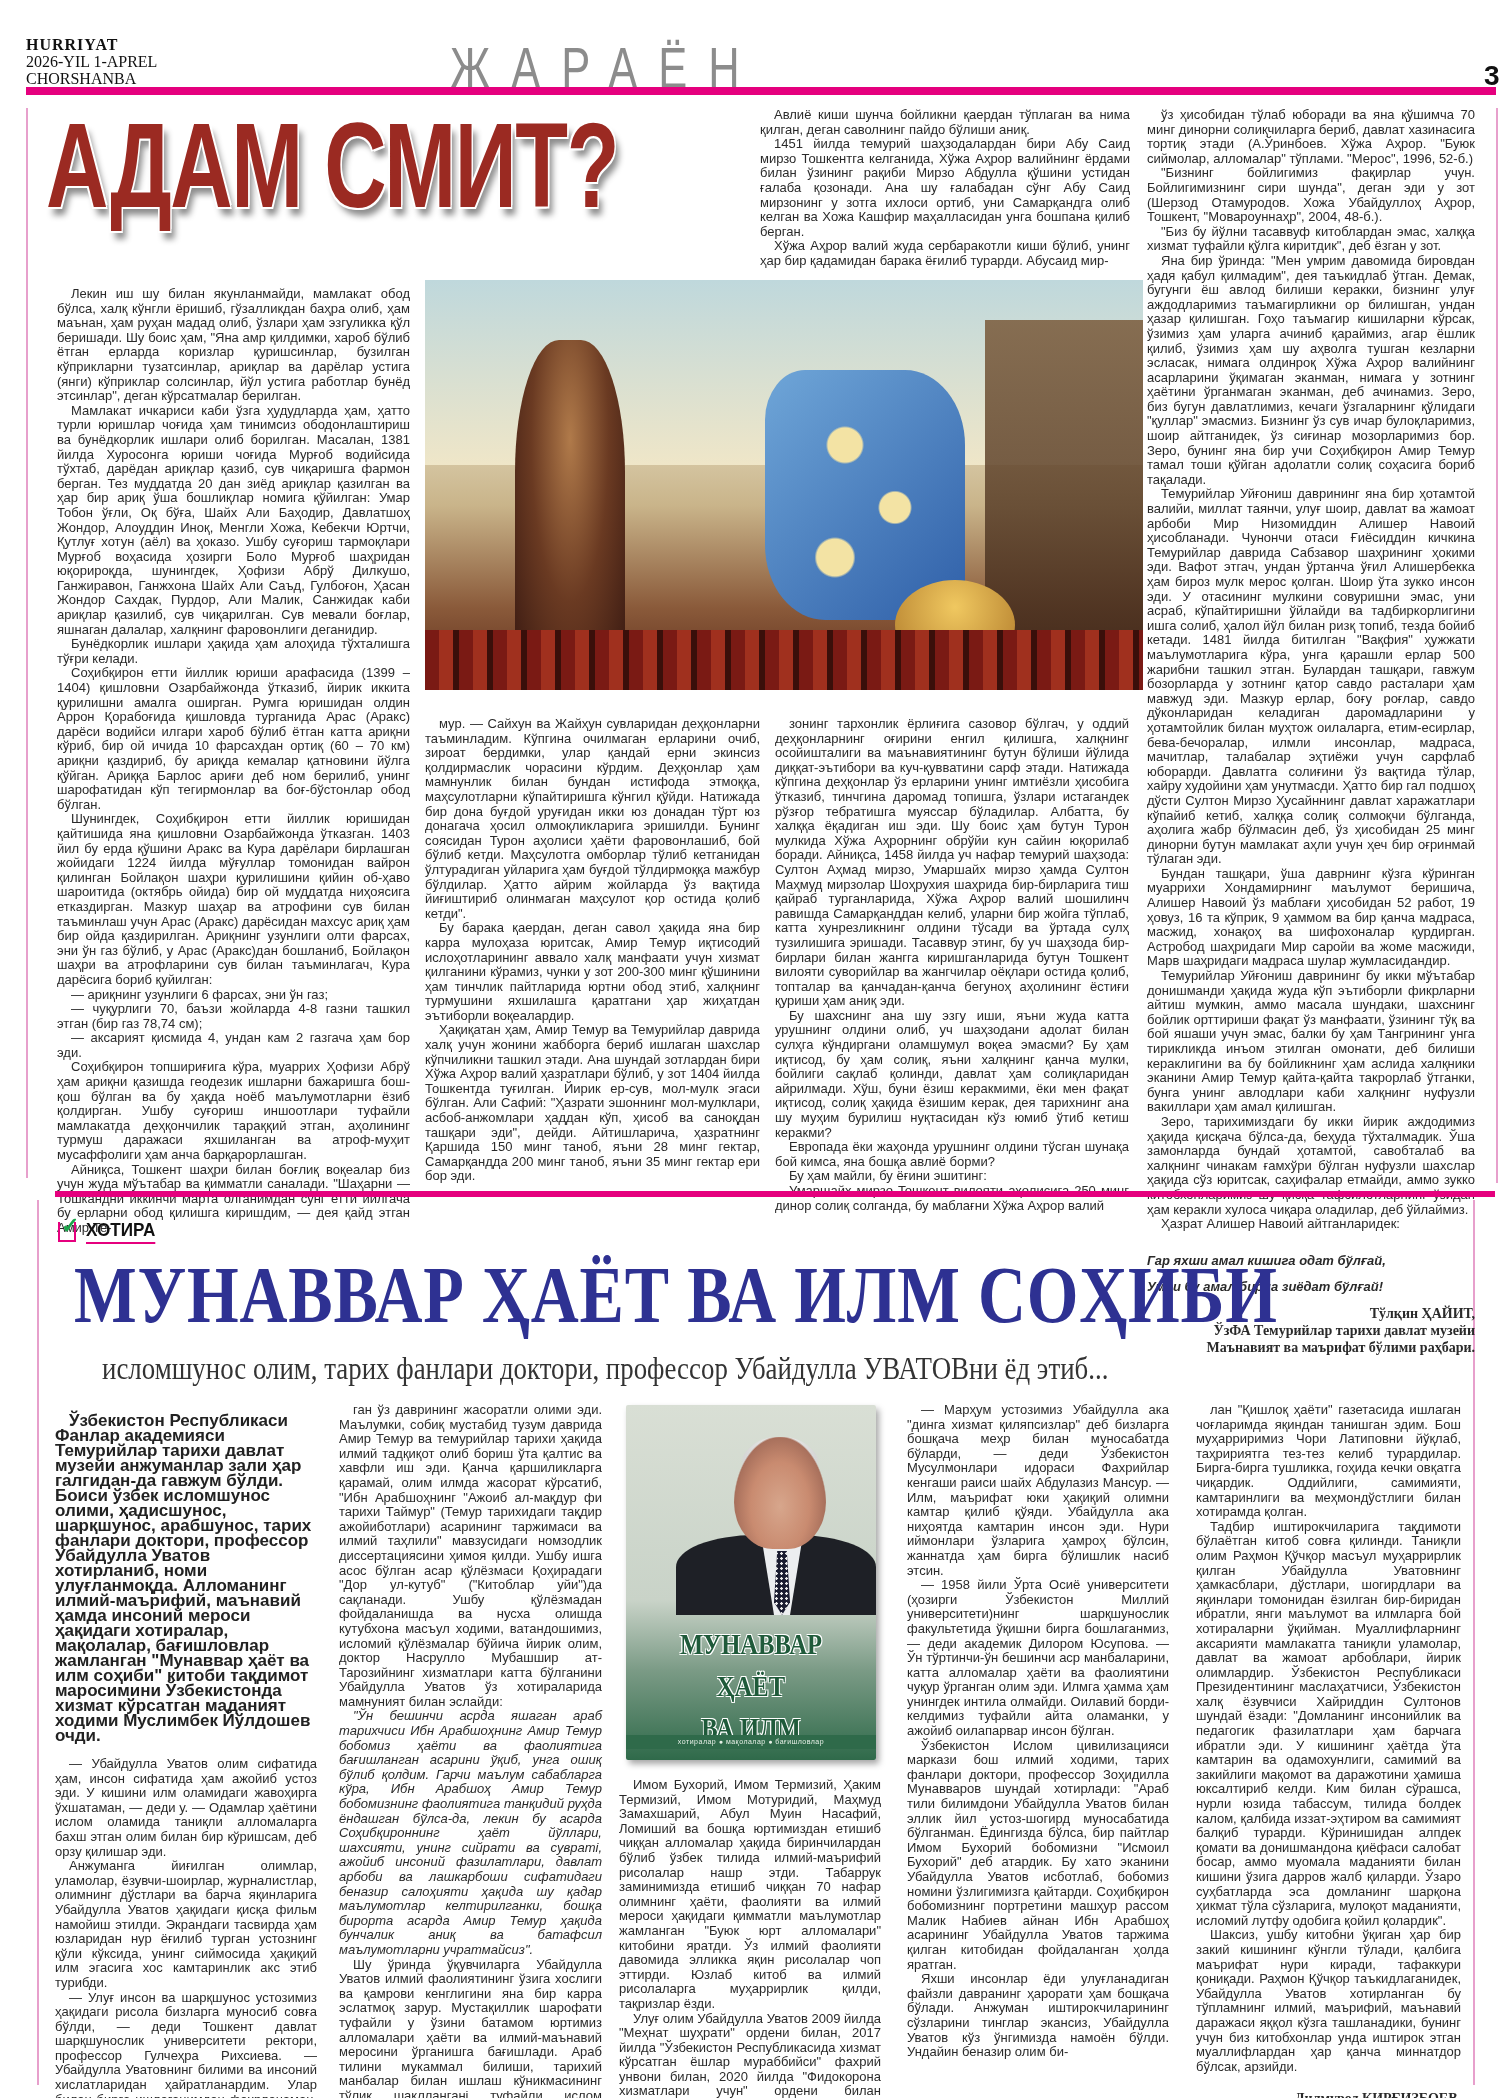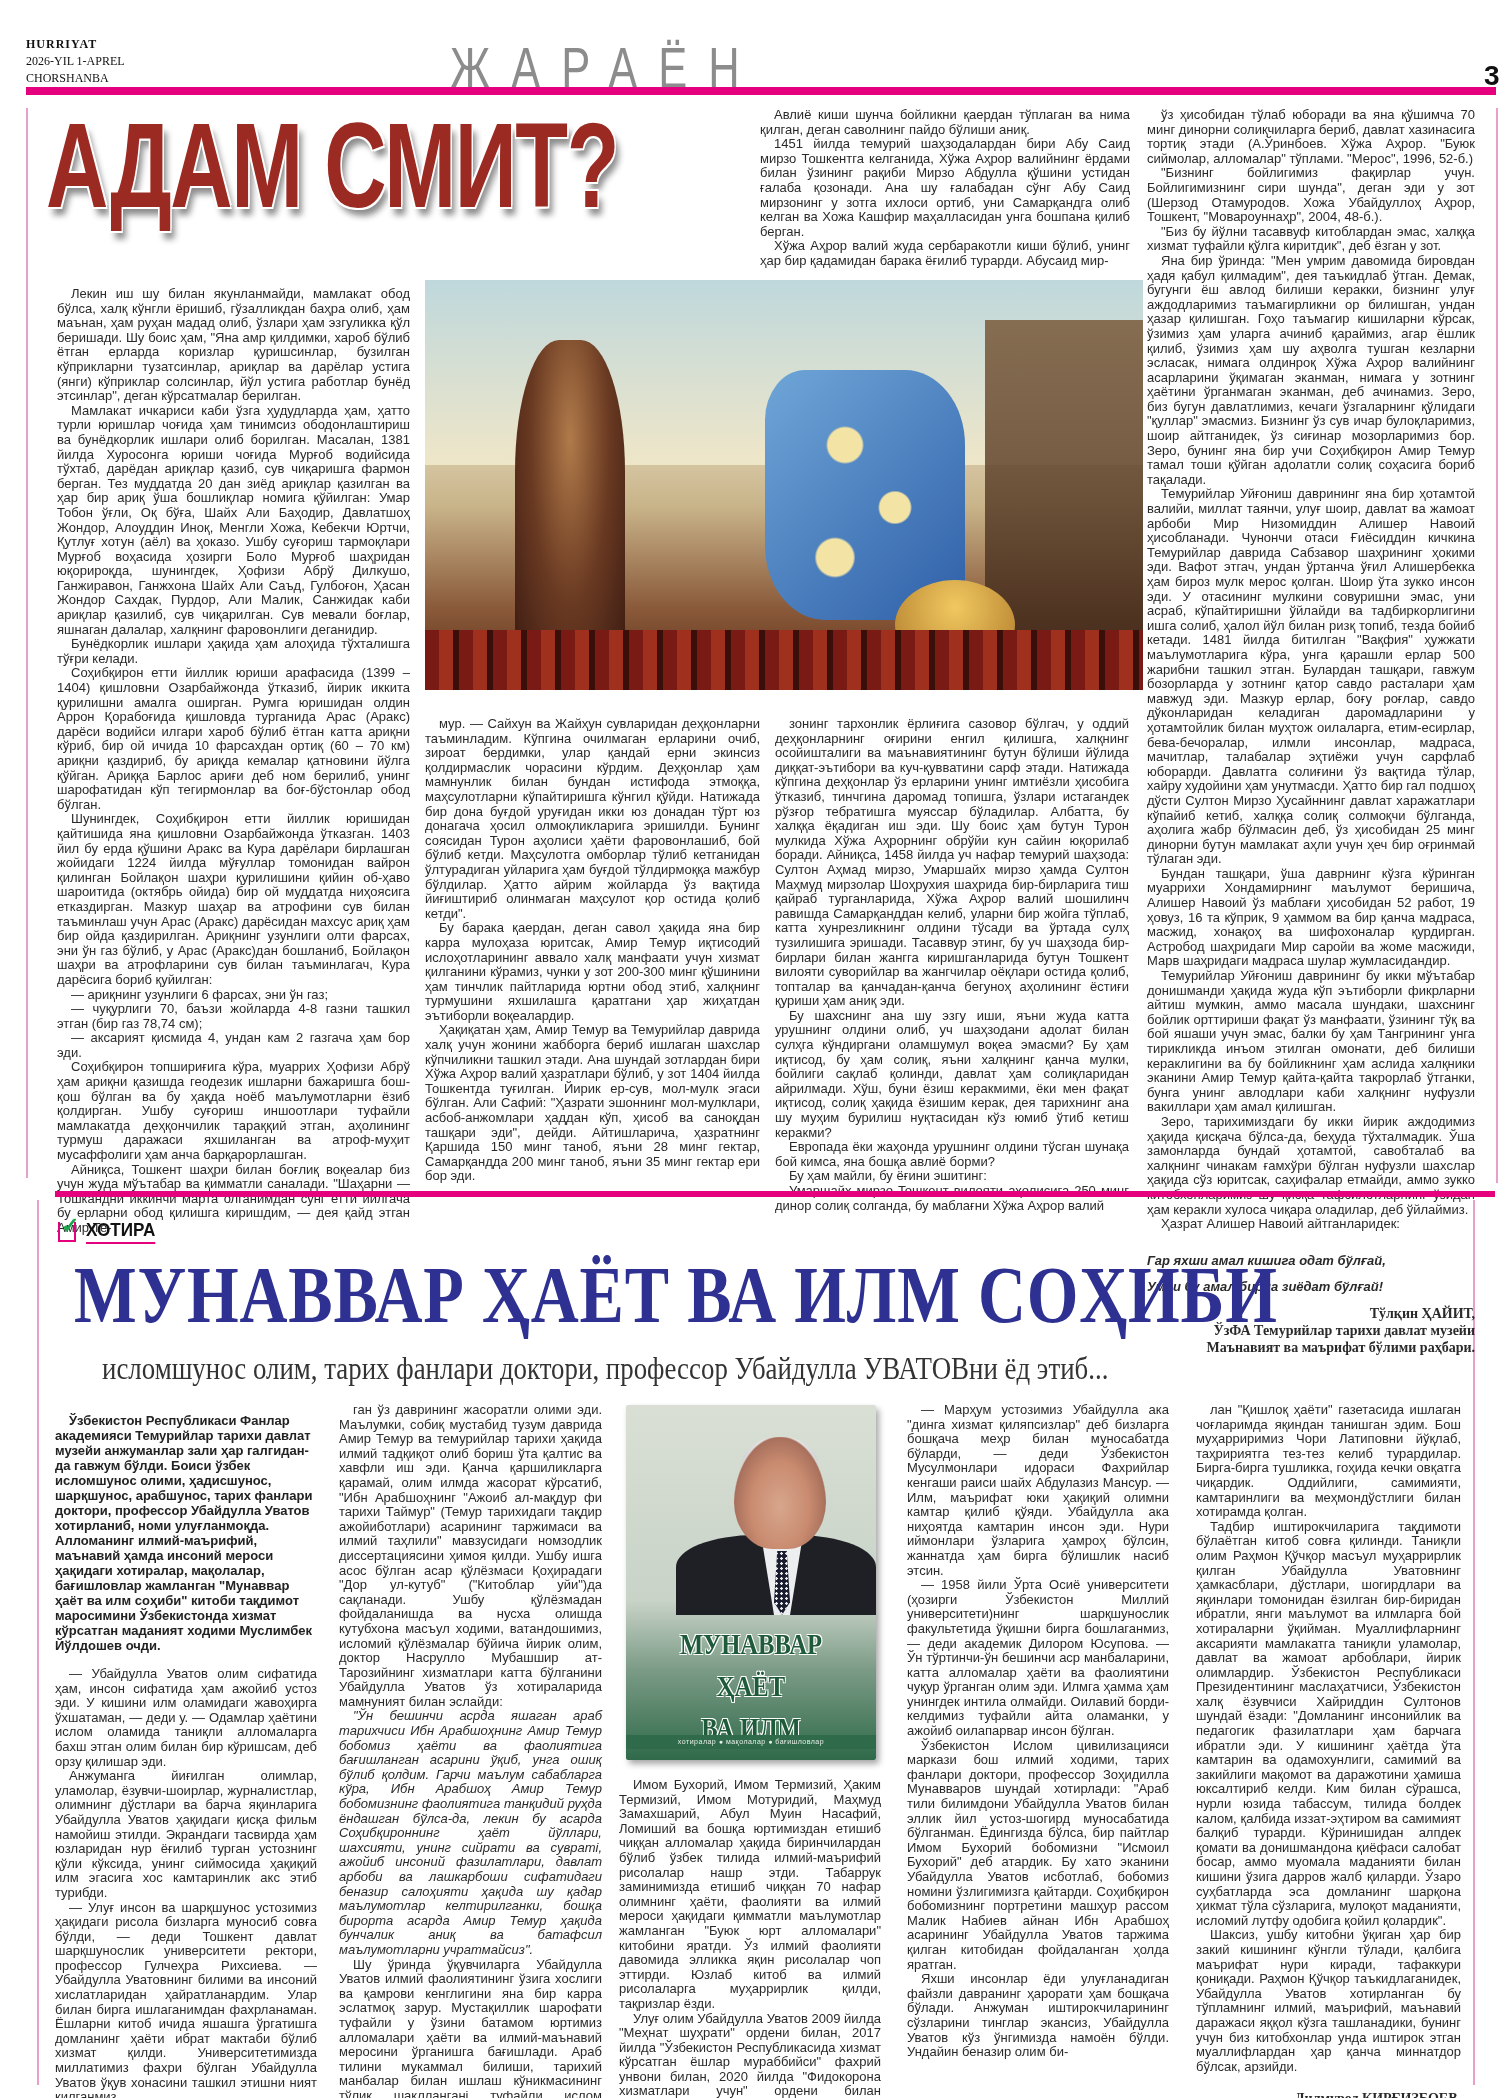--- a/index.html
+++ b/index.html
@@ -1,19 +1,19 @@
 <!DOCTYPE html>
 <html><head>
 <meta charset="utf-8">
 <style>
   * { box-sizing: border-box; margin: 0; padding: 0; }
   html, body { width: 1512px; height: 2098px; background: #ffffff; overflow: hidden; }
   body { position: relative; font-family: "Liberation Sans", sans-serif; color: #222; }
 
-  .masthead { position: absolute; left: 26px; top: 36px; font-family: "Liberation Serif", serif; font-size: 12px; line-height: 17px; color: #111; }
+  .masthead { position: absolute; left: 26px; top: 36px; font-family: "Liberation Serif", serif; font-size: 16px; line-height: 17px; color: #111; }
   .masthead .paper { font-weight: bold; letter-spacing: 1px; }
   .section-title { position: absolute; left: 450px; top: 34px; font-family: "Liberation Sans", sans-serif; font-weight: 100; font-size: 58px; letter-spacing: 28px; color: #8c8c8c; transform: scaleX(0.75); transform-origin: left; }
   .page-num { position: absolute; left: 1484px; top: 60px; font-weight: bold; font-size: 28px; color: #111; }
   .top-rule { position: absolute; left: 26px; top: 87px; width: 1470px; height: 8px; background: #e5007e; }
 
   .vline { position: absolute; width: 2px; background: #e7a0cc; }
 
   .headline1 { position: absolute; left: 46px; top: 105px; font-family: "Liberation Sans", sans-serif; font-weight: bold; font-size: 120px; line-height: 120px; color: #9b2a22; transform: scaleX(0.72); transform-origin: left; letter-spacing: -2px;
     text-shadow: 2px 2px 0 #fff, -2px -2px 0 #fff, 2px -2px 0 #fff, -2px 2px 0 #fff, 6px 8px 8px rgba(0,0,0,0.45); }
 
@@ -45,21 +45,21 @@
 
   .book { position: absolute; left: 626px; top: 1405px; width: 250px; height: 355px; background: linear-gradient(180deg,#d9dfd5 0%, #c9d3c8 55%, #7a9a85 75%, #2f6a4a 100%); box-shadow: 3px 4px 6px rgba(0,0,0,0.35); border-radius: 2px; overflow: hidden; }
   .book .portrait { position: absolute; left: 50px; top: 18px; width: 200px; height: 192px; }
   .book .head { position: absolute; left: 58px; top: 14px; width: 92px; height: 112px; border-radius: 45% 45% 42% 42%; background: radial-gradient(ellipse at 50% 62%, #d7a68c 0%, #c98b70 45%, #a8705c 70%, transparent 72%), radial-gradient(ellipse at 50% 20%, #f2f2f0 0%, #d6d6d6 55%, transparent 60%); }
   .book .suit { position: absolute; left: 0; top: 112px; width: 200px; height: 80px; background: #1e2026; border-radius: 40% 40% 0 0; }
   .book .shirt { position: absolute; left: 86px; top: 118px; width: 40px; height: 74px; background: #eceef0; clip-path: polygon(0 0,100% 0,70% 100%,30% 100%); }
   .book .tie { position: absolute; left: 98px; top: 128px; width: 16px; height: 64px; background: radial-gradient(circle,#eee 1px,transparent 1.5px) 0 0/5px 5px, #1a1c30; clip-path: polygon(20% 0,80% 0,100% 80%,50% 100%,0 80%); }
   .book .title { position: absolute; left: 10px; top: 218px; width: 230px; font-family: "Liberation Serif", serif; font-weight: bold; font-size: 30px; line-height: 42px; color: #1f5a3a; text-align: center; text-shadow: 1px 1px 0 #fff, -1px -1px 0 #fff, 1px -1px 0 #fff, -1px 1px 0 #fff; transform: scaleX(0.82); transform-origin: center; }
   .book .band { position: absolute; left: 0; top: 330px; width: 100%; height: 14px; background: #2f6a4a; color: #e8f0e8; font-size: 7px; line-height: 14px; text-align: center; letter-spacing: 0.5px; }
 
-  .intro { font-weight: bold; font-size: 13px; line-height: 15px; text-align: left; color: #222; }
+  .intro { font-weight: bold; font-size: 17px; line-height: 15px; text-align: left; color: #222; }
 </style>
 </head>
 <body>
 
 <div class="masthead">
   <div class="paper">HURRIYAT</div>
   <div>2026-YIL  1-APREL</div>
   <div>CHORSHANBA</div>
 </div>
 <div class="section-title">ЖАРАЁН</div>

